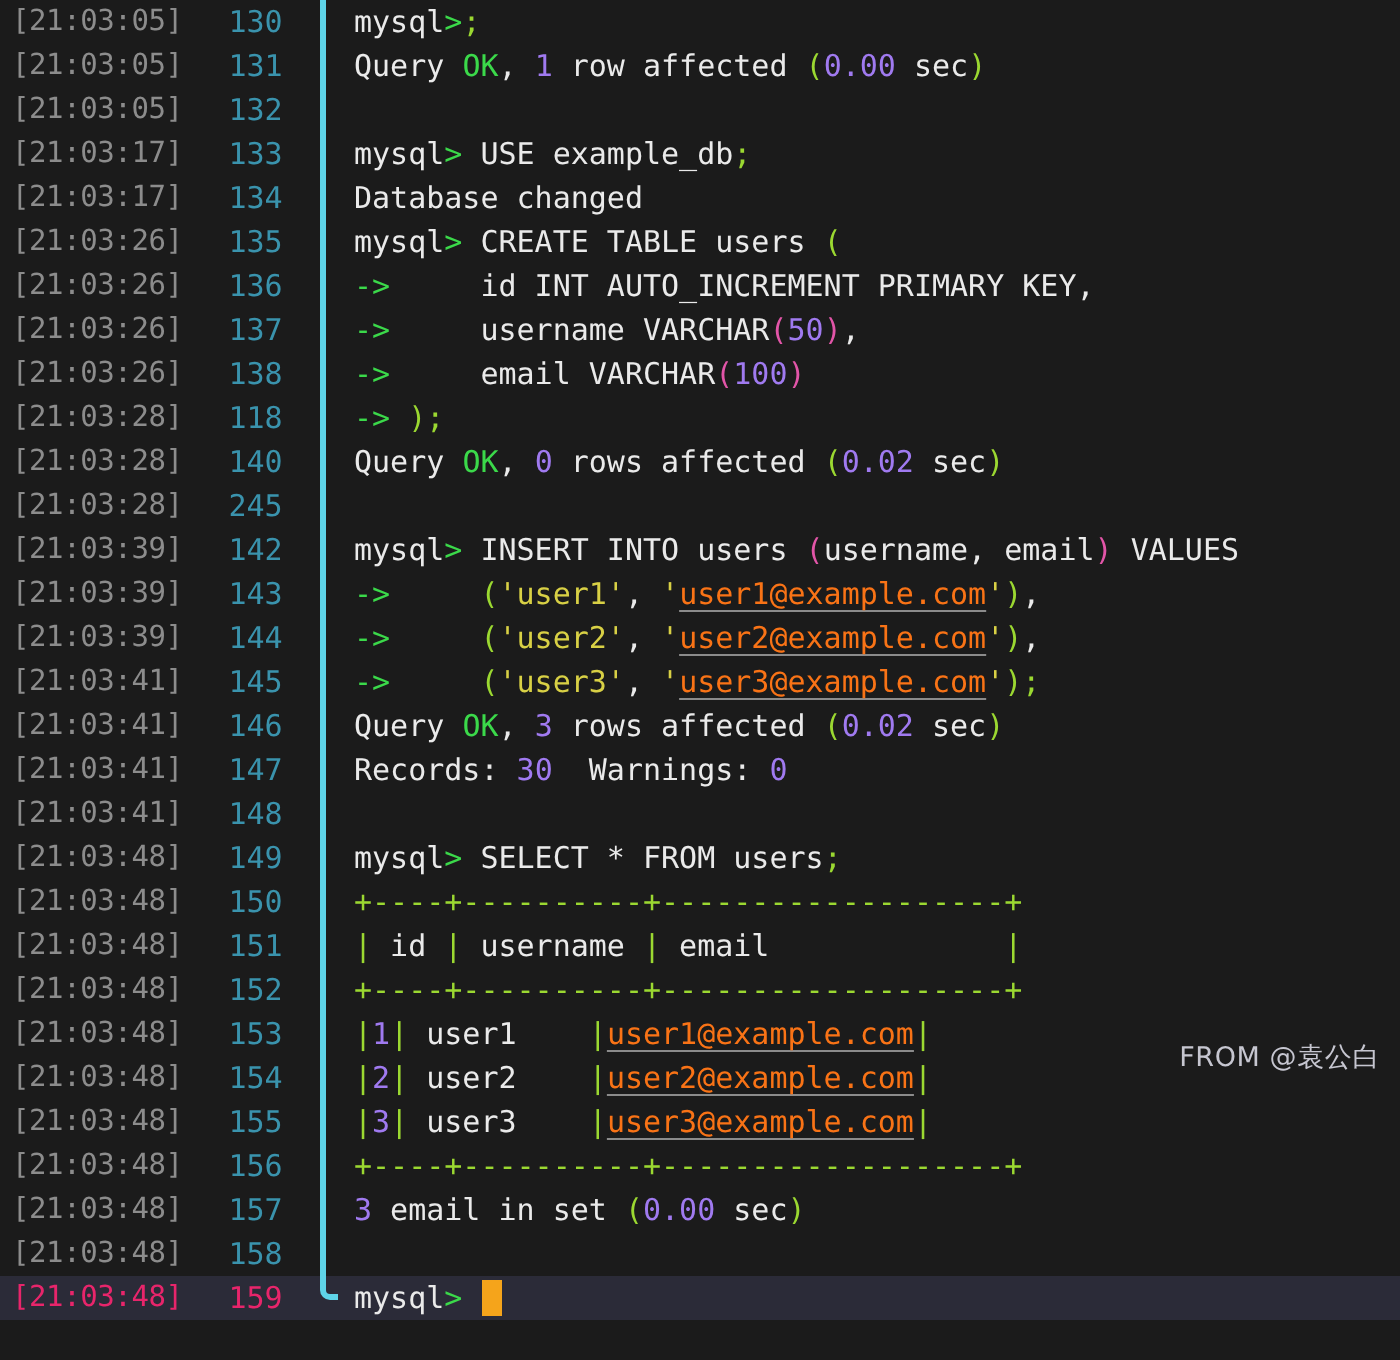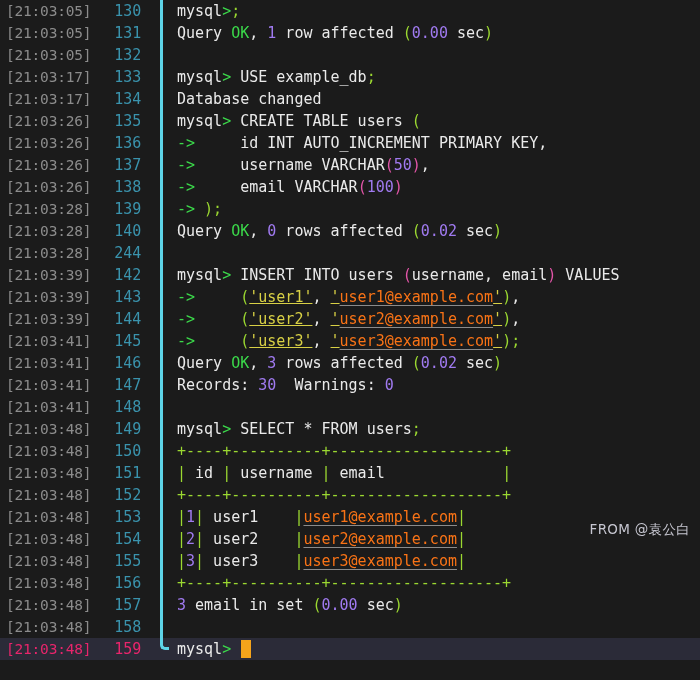--- a/index.html
+++ b/index.html
@@ -99,21 +99,21 @@
     color: #e6e6e6;
     overflow: hidden;
   }
 
   
   .c-white   { color: #eaeaea; }
   .c-green   { color: #3bd94a; }
   .c-lgreen  { color: #9bd831; }
   .c-purple  { color: #a07af0; }
   .c-magenta { color: #e255a8; }
-  .c-yellow  { color: #d8d045; text-decoration: underline; }
+  .c-yellow  { color: #d8d045; }
   .c-link {
     color: #f97316;
     text-decoration: underline;
     text-decoration-color: #8b8b8b;
     text-underline-offset: 3px;
   }
 
   .cursor {
     display: inline-block;
     width: 10px;
@@ -141,23 +141,23 @@
   <div id="lines">
       <div class="row"><div class="gutter"><span class="ts">[21:03:05]</span><span class="ln">130</span></div><div class="divider"></div><div class="content"><span class="c-white">mysql</span><span class="c-green">&gt;</span><span class="c-lgreen">;</span></div></div>
       <div class="row"><div class="gutter"><span class="ts">[21:03:05]</span><span class="ln">131</span></div><div class="divider"></div><div class="content"><span class="c-white">Query </span><span class="c-green">OK</span><span class="c-white">, </span><span class="c-purple">1</span><span class="c-white"> row affected </span><span class="c-lgreen">(</span><span class="c-purple">0.00</span><span class="c-white"> sec</span><span class="c-lgreen">)</span></div></div>
       <div class="row"><div class="gutter"><span class="ts">[21:03:05]</span><span class="ln">132</span></div><div class="divider"></div><div class="content"></div></div>
       <div class="row"><div class="gutter"><span class="ts">[21:03:17]</span><span class="ln">133</span></div><div class="divider"></div><div class="content"><span class="c-white">mysql</span><span class="c-green">&gt;</span><span class="c-white"> USE example_db</span><span class="c-lgreen">;</span></div></div>
       <div class="row"><div class="gutter"><span class="ts">[21:03:17]</span><span class="ln">134</span></div><div class="divider"></div><div class="content"><span class="c-white">Database changed</span></div></div>
       <div class="row"><div class="gutter"><span class="ts">[21:03:26]</span><span class="ln">135</span></div><div class="divider"></div><div class="content"><span class="c-white">mysql</span><span class="c-green">&gt;</span><span class="c-white"> CREATE TABLE users </span><span class="c-lgreen">(</span></div></div>
       <div class="row"><div class="gutter"><span class="ts">[21:03:26]</span><span class="ln">136</span></div><div class="divider"></div><div class="content">    <span class="c-green">-&gt;</span><span class="c-white">     id INT AUTO_INCREMENT PRIMARY KEY,</span></div></div>
       <div class="row"><div class="gutter"><span class="ts">[21:03:26]</span><span class="ln">137</span></div><div class="divider"></div><div class="content">    <span class="c-green">-&gt;</span><span class="c-white">     username VARCHAR</span><span class="c-magenta">(</span><span class="c-purple">50</span><span class="c-magenta">)</span><span class="c-white">,</span></div></div>
       <div class="row"><div class="gutter"><span class="ts">[21:03:26]</span><span class="ln">138</span></div><div class="divider"></div><div class="content">    <span class="c-green">-&gt;</span><span class="c-white">     email VARCHAR</span><span class="c-magenta">(</span><span class="c-purple">100</span><span class="c-magenta">)</span></div></div>
-      <div class="row"><div class="gutter"><span class="ts">[21:03:28]</span><span class="ln">139</span></div><div class="divider"></div><div class="content">    <span class="c-green">-&gt;</span><span class="c-white"> </span><span class="c-lgreen">);</span></div></div>
+      <div class="row"><div class="gutter"><span class="ts">[21:03:28]</span><span class="ln">118</span></div><div class="divider"></div><div class="content">    <span class="c-green">-&gt;</span><span class="c-white"> </span><span class="c-lgreen">);</span></div></div>
       <div class="row"><div class="gutter"><span class="ts">[21:03:28]</span><span class="ln">140</span></div><div class="divider"></div><div class="content"><span class="c-white">Query </span><span class="c-green">OK</span><span class="c-white">, </span><span class="c-purple">0</span><span class="c-white"> rows affected </span><span class="c-lgreen">(</span><span class="c-purple">0.02</span><span class="c-white"> sec</span><span class="c-lgreen">)</span></div></div>
-      <div class="row"><div class="gutter"><span class="ts">[21:03:28]</span><span class="ln">244</span></div><div class="divider"></div><div class="content"></div></div>
+      <div class="row"><div class="gutter"><span class="ts">[21:03:28]</span><span class="ln">245</span></div><div class="divider"></div><div class="content"></div></div>
       <div class="row"><div class="gutter"><span class="ts">[21:03:39]</span><span class="ln">142</span></div><div class="divider"></div><div class="content"><span class="c-white">mysql</span><span class="c-green">&gt;</span><span class="c-white"> INSERT INTO users </span><span class="c-magenta">(</span><span class="c-white">username, email</span><span class="c-magenta">)</span><span class="c-white"> VALUES</span></div></div>
       <div class="row"><div class="gutter"><span class="ts">[21:03:39]</span><span class="ln">143</span></div><div class="divider"></div><div class="content">    <span class="c-green">-&gt;</span><span class="c-white">     </span><span class="c-lgreen">(</span><span class="c-yellow">'user1'</span><span class="c-white">, </span><span class="c-yellow">'</span><span class="c-link">user1@example.com</span><span class="c-yellow">'</span><span class="c-lgreen">)</span><span class="c-white">,</span></div></div>
       <div class="row"><div class="gutter"><span class="ts">[21:03:39]</span><span class="ln">144</span></div><div class="divider"></div><div class="content">    <span class="c-green">-&gt;</span><span class="c-white">     </span><span class="c-lgreen">(</span><span class="c-yellow">'user2'</span><span class="c-white">, </span><span class="c-yellow">'</span><span class="c-link">user2@example.com</span><span class="c-yellow">'</span><span class="c-lgreen">)</span><span class="c-white">,</span></div></div>
       <div class="row"><div class="gutter"><span class="ts">[21:03:41]</span><span class="ln">145</span></div><div class="divider"></div><div class="content">    <span class="c-green">-&gt;</span><span class="c-white">     </span><span class="c-lgreen">(</span><span class="c-yellow">'user3'</span><span class="c-white">, </span><span class="c-yellow">'</span><span class="c-link">user3@example.com</span><span class="c-yellow">'</span><span class="c-lgreen">);</span></div></div>
       <div class="row"><div class="gutter"><span class="ts">[21:03:41]</span><span class="ln">146</span></div><div class="divider"></div><div class="content"><span class="c-white">Query </span><span class="c-green">OK</span><span class="c-white">, </span><span class="c-purple">3</span><span class="c-white"> rows affected </span><span class="c-lgreen">(</span><span class="c-purple">0.02</span><span class="c-white"> sec</span><span class="c-lgreen">)</span></div></div>
       <div class="row"><div class="gutter"><span class="ts">[21:03:41]</span><span class="ln">147</span></div><div class="divider"></div><div class="content"><span class="c-white">Records: </span><span class="c-purple">3</span><span class="c-purple">0</span><span class="c-white">  Warnings: </span><span class="c-purple">0</span></div></div>
       <div class="row"><div class="gutter"><span class="ts">[21:03:41]</span><span class="ln">148</span></div><div class="divider"></div><div class="content"></div></div>
       <div class="row"><div class="gutter"><span class="ts">[21:03:48]</span><span class="ln">149</span></div><div class="divider"></div><div class="content"><span class="c-white">mysql</span><span class="c-green">&gt;</span><span class="c-white"> SELECT * FROM users</span><span class="c-lgreen">;</span></div></div>
       <div class="row"><div class="gutter"><span class="ts">[21:03:48]</span><span class="ln">150</span></div><div class="divider"></div><div class="content"><span class="c-lgreen">+----+----------+-------------------+</span></div></div>
       <div class="row"><div class="gutter"><span class="ts">[21:03:48]</span><span class="ln">151</span></div><div class="divider"></div><div class="content"><span class="c-lgreen">|</span><span class="c-white"> id </span><span class="c-lgreen">|</span><span class="c-white"> username </span><span class="c-lgreen">|</span><span class="c-white"> email             </span><span class="c-lgreen">|</span></div></div>

